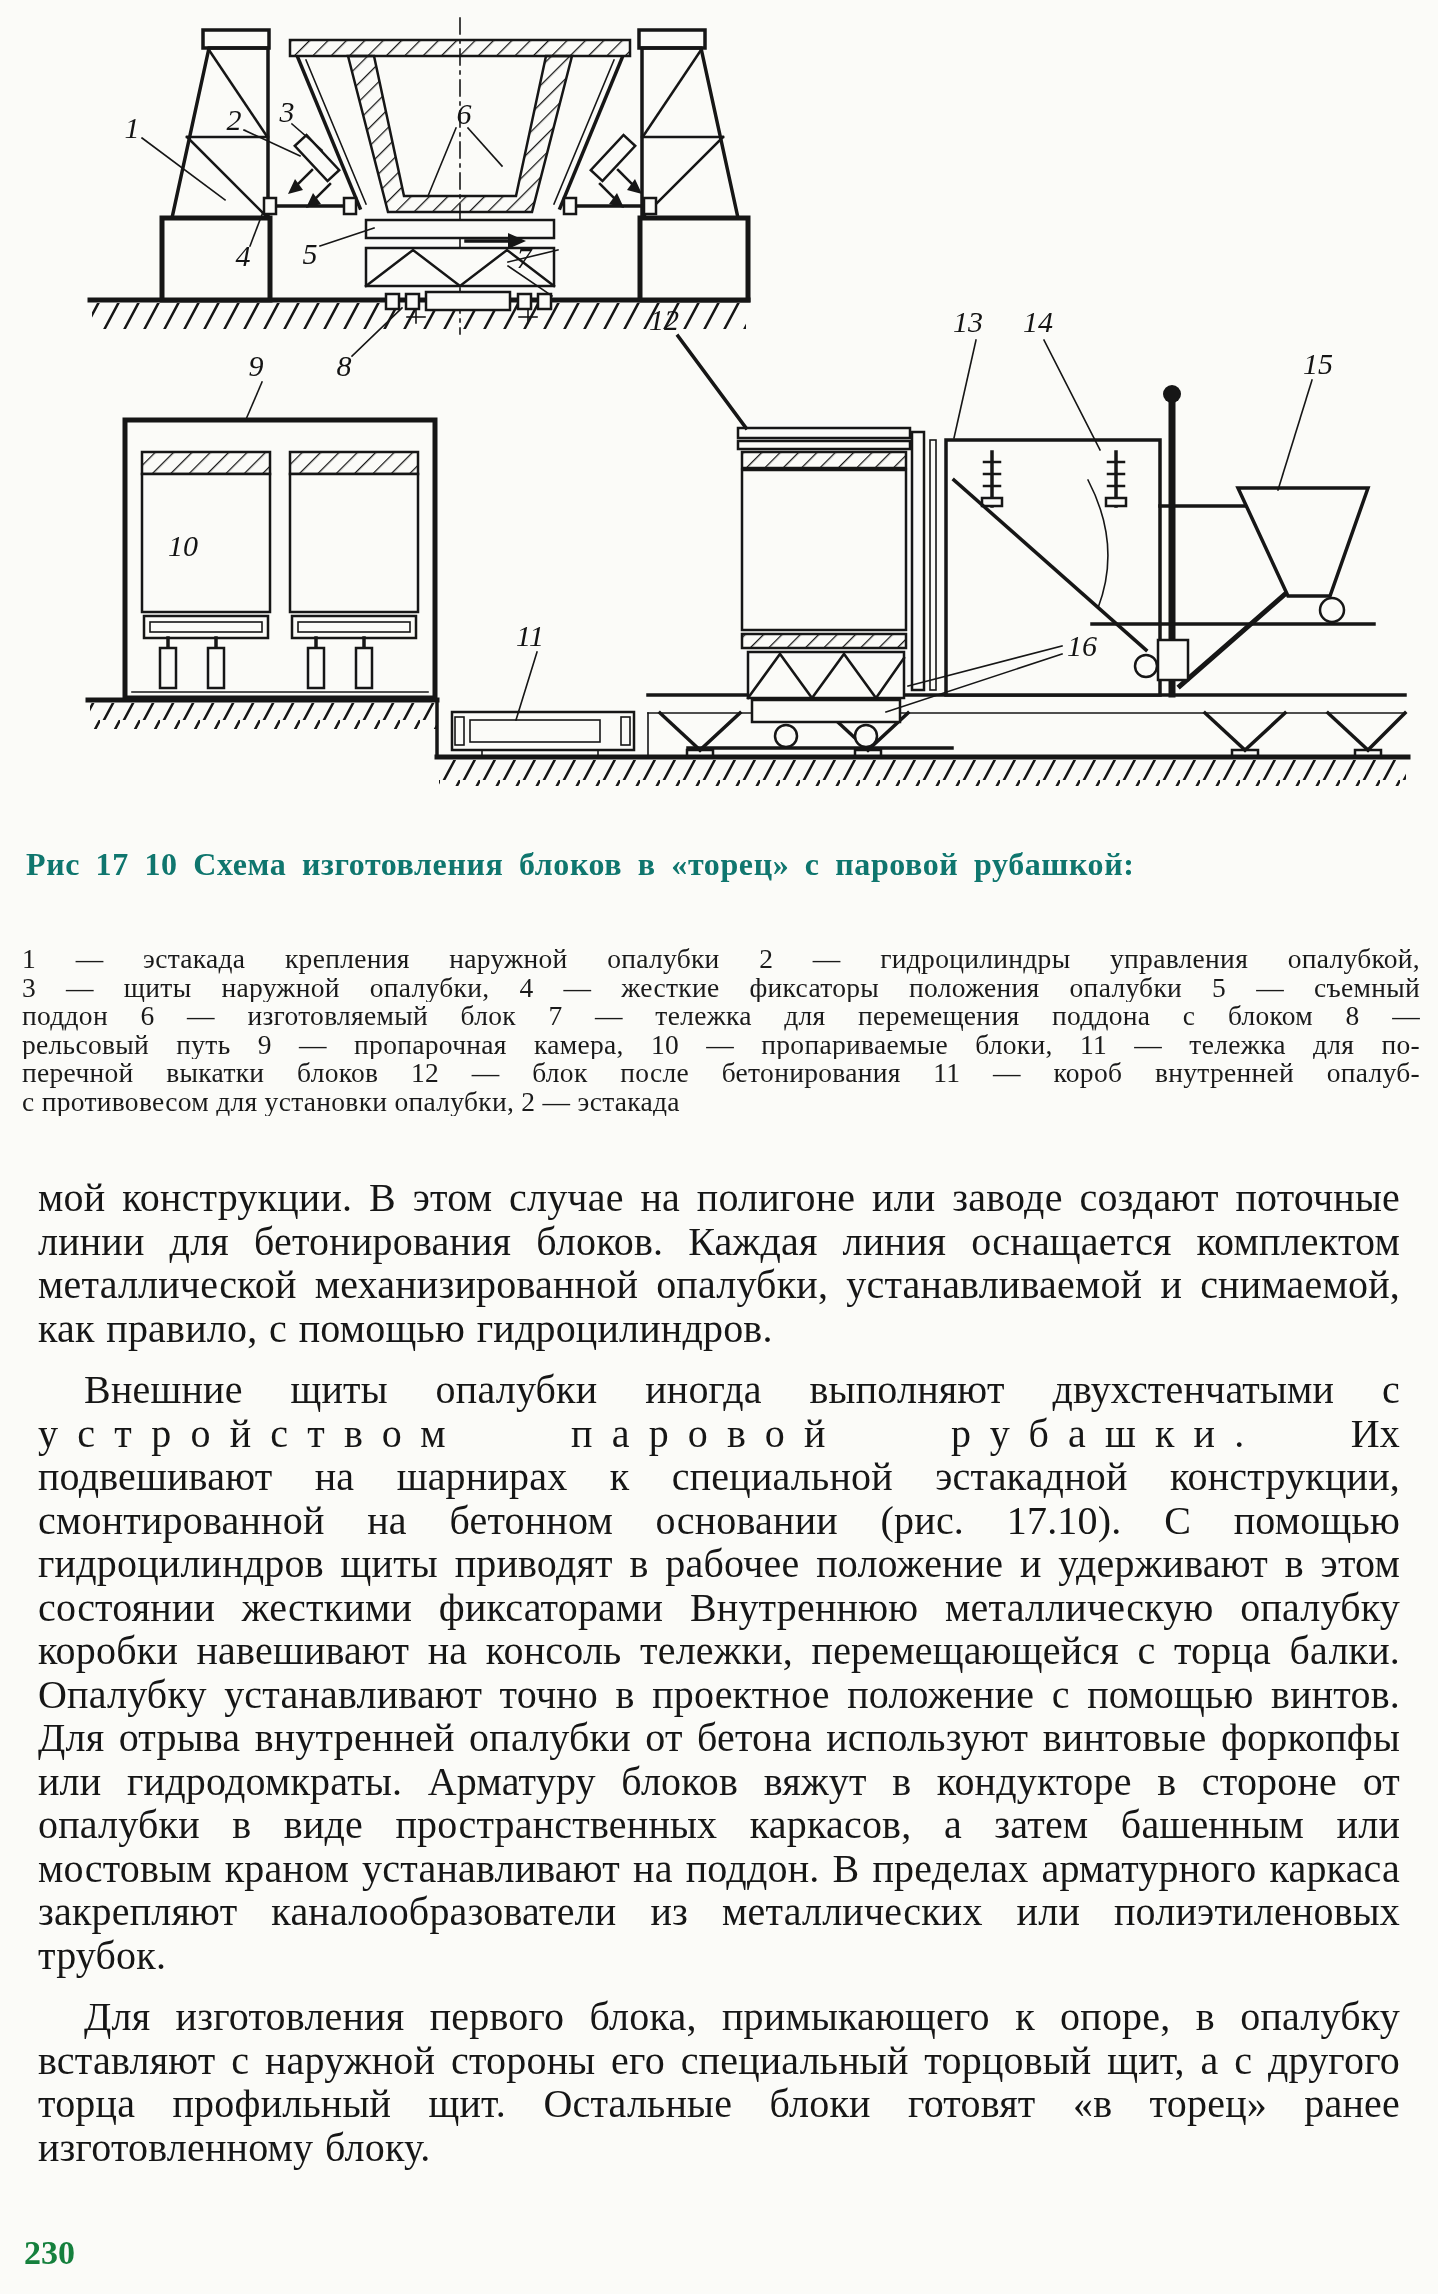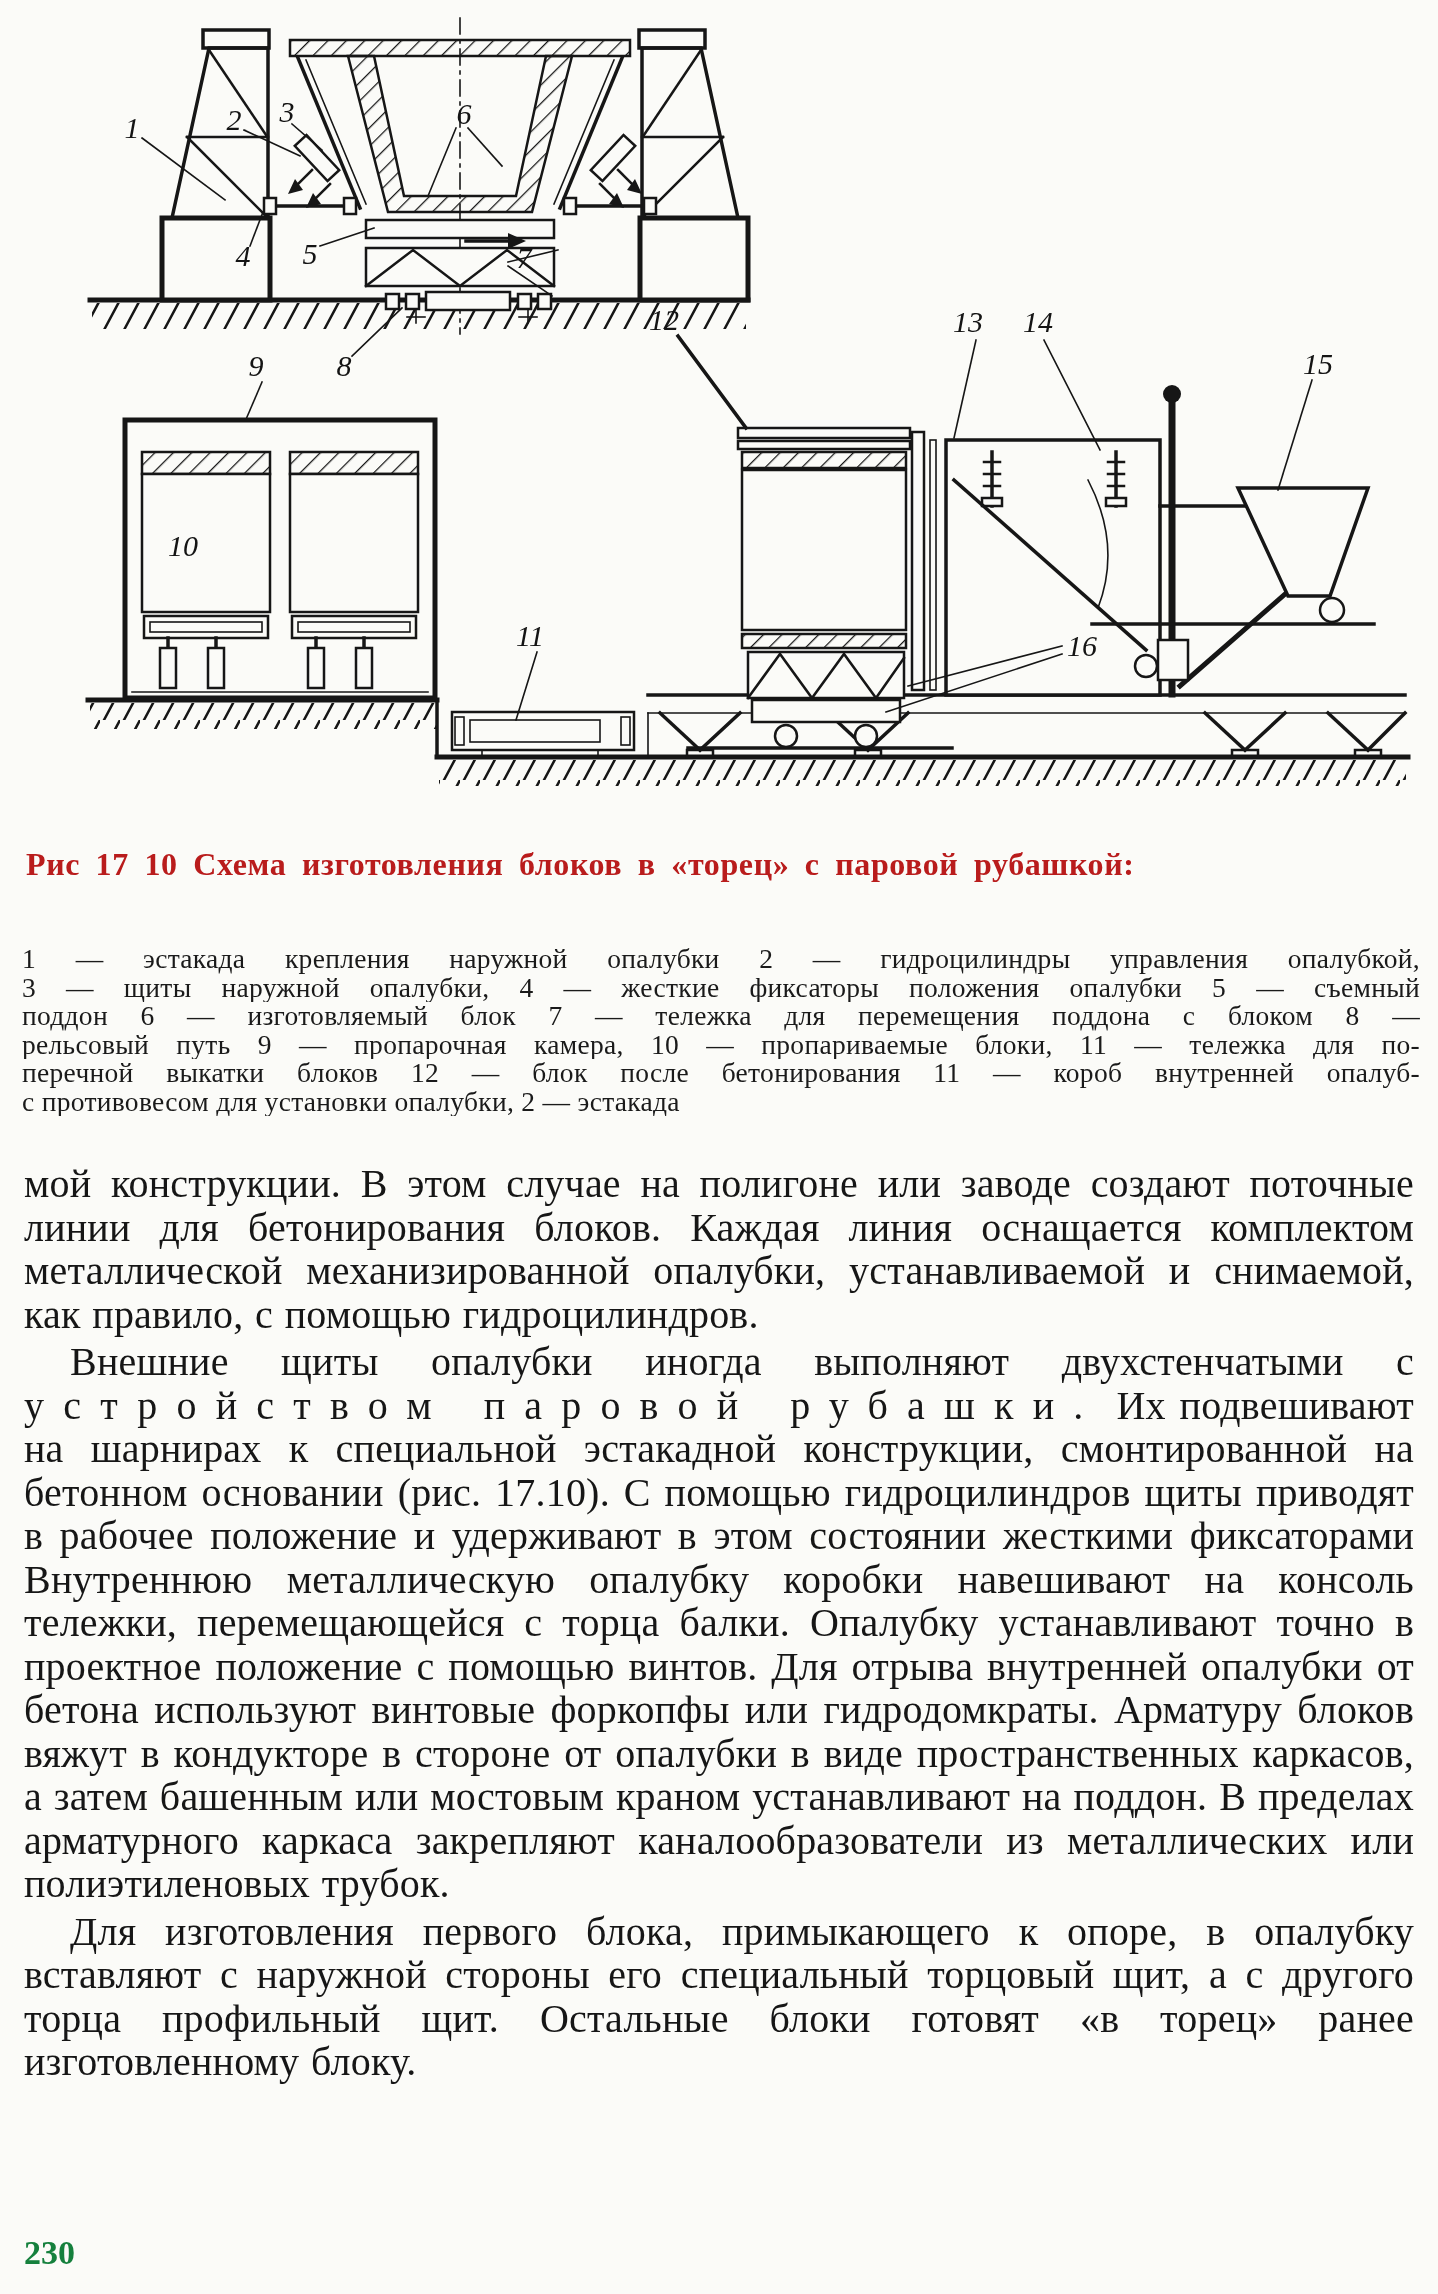--- a/index.html
+++ b/index.html
@@ -16,32 +16,32 @@
   #fig .gh{fill:url(#gh);stroke:none;}
   #fig .t15{stroke-width:1.6;}
   #fig .t3{stroke-width:3.5;}
   #fig .t5{stroke-width:5;}
   #fig .t7{stroke-width:7;}
   #fig text{stroke:none;fill:#141414;font:italic 30px "Liberation Serif","DejaVu Serif",serif;text-anchor:middle;}
 
   
   .caption{position:absolute;left:26px;top:846px;width:1370px;
     font-family:"Liberation Serif","DejaVu Serif",serif;font-size:32px;font-weight:bold;
-    letter-spacing:.6px;word-spacing:7px;color:#b91c1c;}
+    letter-spacing:.6px;word-spacing:7px;color:#0f766e;}
   .legend{position:absolute;left:22px;top:945px;width:1398px;
     font-family:"Liberation Serif","DejaVu Serif",serif;font-size:27.5px;line-height:28.5px;
     letter-spacing:.3px;color:#1a1a1a;}
   .legend .lg{white-space:nowrap;overflow:hidden;}
   .legend .lg.j{text-align:justify;text-align-last:justify;white-space:normal;}
 
   
   .bodytext{position:absolute;left:20px;top:1158px;width:1398px;
     font-family:"Liberation Serif","DejaVu Serif",serif;font-size:40px;line-height:43.5px;
     text-align:justify;color:#161616;letter-spacing:.2px;word-spacing:1.5px;}
-  .bodytext p{margin:4px;text-indent:46px;}
+  .bodytext p{margin:18px;text-indent:46px;}
   .bodytext p.noind{text-indent:0;}
   .sp{letter-spacing:.48em;}
 
   .pagenum{position:absolute;left:24px;top:2234px;
     font-family:"Liberation Serif","DejaVu Serif",serif;font-size:34px;font-weight:bold;color:#15803d;}
 </style>
 </head>
 <body>
 
 <div class="page">

